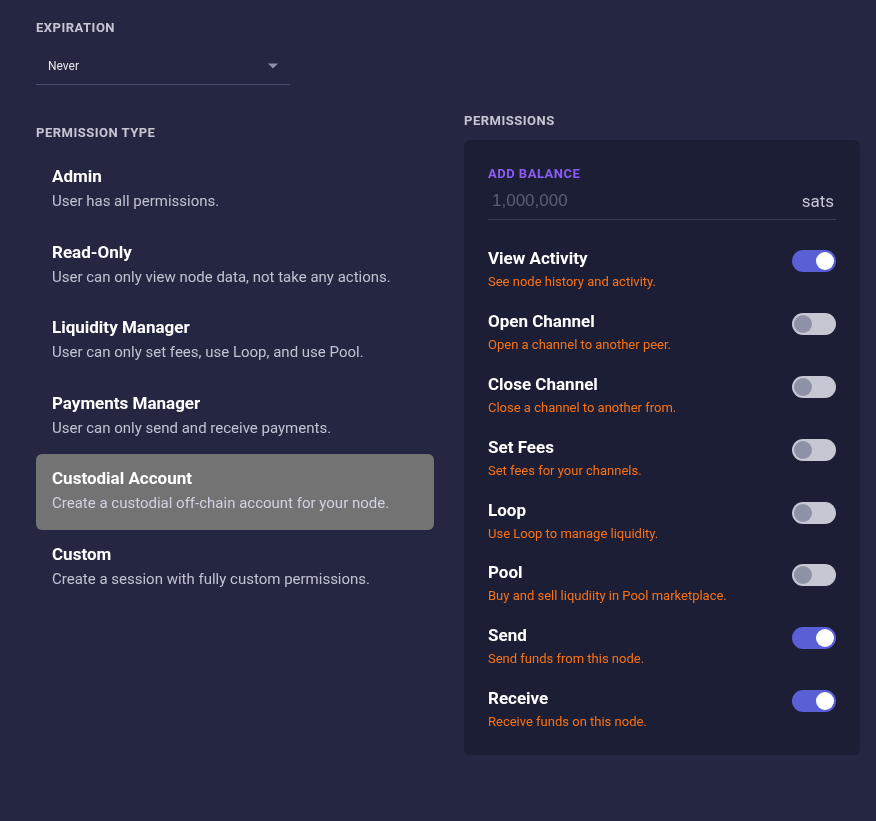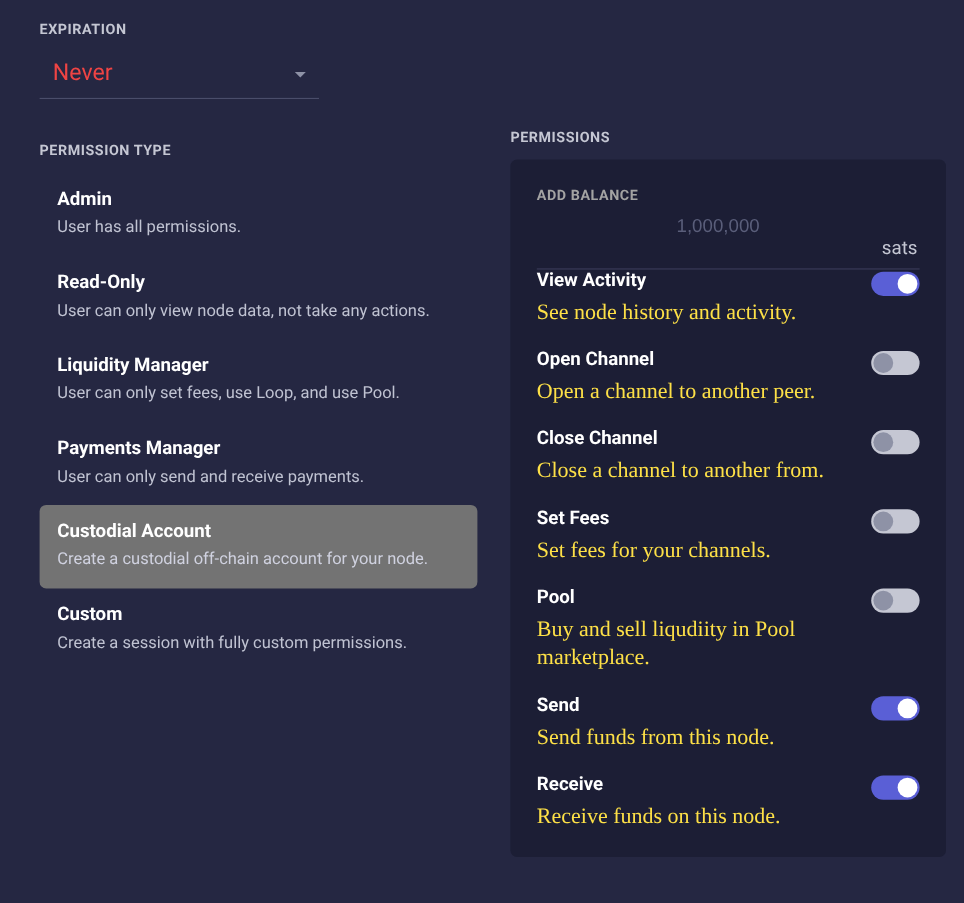--- a/index.html
+++ b/index.html
@@ -27,22 +27,22 @@
       margin-bottom: 28px;
     }
     .select-wrap {
       position: relative;
       width: 254px;
       border-bottom: 1px solid #4a4d6a;
       padding: 8px 0 10px 12px;
       cursor: pointer;
     }
     .select-value {
-      color: #ef4444;
-      font-size: 21px;
+      color: #e5e5e5;
+      font-size: 12px;
       text-align: right;
     }
     .select-arrow {
       position: absolute;
       right: 12px;
       top: 50%;
       transform: translateY(-50%);
       width: 0;
       height: 0;
       border-left: 5px solid transparent;
@@ -88,30 +88,30 @@
     }
     .perm-panel {
       background-color: #1c1e35;
       border-radius: 6px;
       padding: 26px 24px 24px 24px;
     }
     .add-balance-label {
       font-size: 13px;
       font-weight: 700;
       letter-spacing: 0.5px;
-      color: #a3a3a3;
+      color: #8b5cf6;
       text-transform: uppercase;
       margin-bottom: 10px;
     }
     .balance-input-row {
       display: flex;
       align-items: flex-end;
       border-bottom: 1px solid #3a3d5a;
       padding-bottom: 8px;
-      flex-direction: column;
+      margin-bottom: 28px;
     }
     .balance-input {
       flex: 1;
       background: transparent;
       border: none;
       outline: none;
       color: #ffffff;
       font-size: 17px;
       padding-left: 4px;
     }
@@ -136,24 +136,23 @@
       flex: 1;
       padding-right: 16px;
     }
     .toggle-title {
       color: #ffffff;
       font-size: 17px;
       font-weight: 700;
       margin-bottom: 6px;
     }
     .toggle-desc {
-      color: #fde047;
-      font-size: 20px;
+      color: #f97316;
+      font-size: 13px;
       line-height: 1.3;
-      font-family: Liberation Serif, serif;
     }
     .toggle {
       position: relative;
       width: 44px;
       height: 22px;
       border-radius: 11px;
       background-color: #c5c7d3;
       flex-shrink: 0;
       cursor: pointer;
       margin-top: 2px;
@@ -261,20 +260,29 @@
             <div class="toggle-text">
               <div class="toggle-title">Set Fees</div>
               <div class="toggle-desc">Set fees for your channels.</div>
             </div>
             <div class="toggle off">
               <div class="toggle-knob"></div>
             </div>
           </div>
           <div class="toggle-row">
             <div class="toggle-text">
+              <div class="toggle-title">Loop</div>
+              <div class="toggle-desc">Use Loop to manage liquidity.</div>
+            </div>
+            <div class="toggle off">
+              <div class="toggle-knob"></div>
+            </div>
+          </div>
+          <div class="toggle-row">
+            <div class="toggle-text">
               <div class="toggle-title">Pool</div>
               <div class="toggle-desc">Buy and sell liqudiity in Pool marketplace.</div>
             </div>
             <div class="toggle off">
               <div class="toggle-knob"></div>
             </div>
           </div>
           <div class="toggle-row">
             <div class="toggle-text">
               <div class="toggle-title">Send</div>

